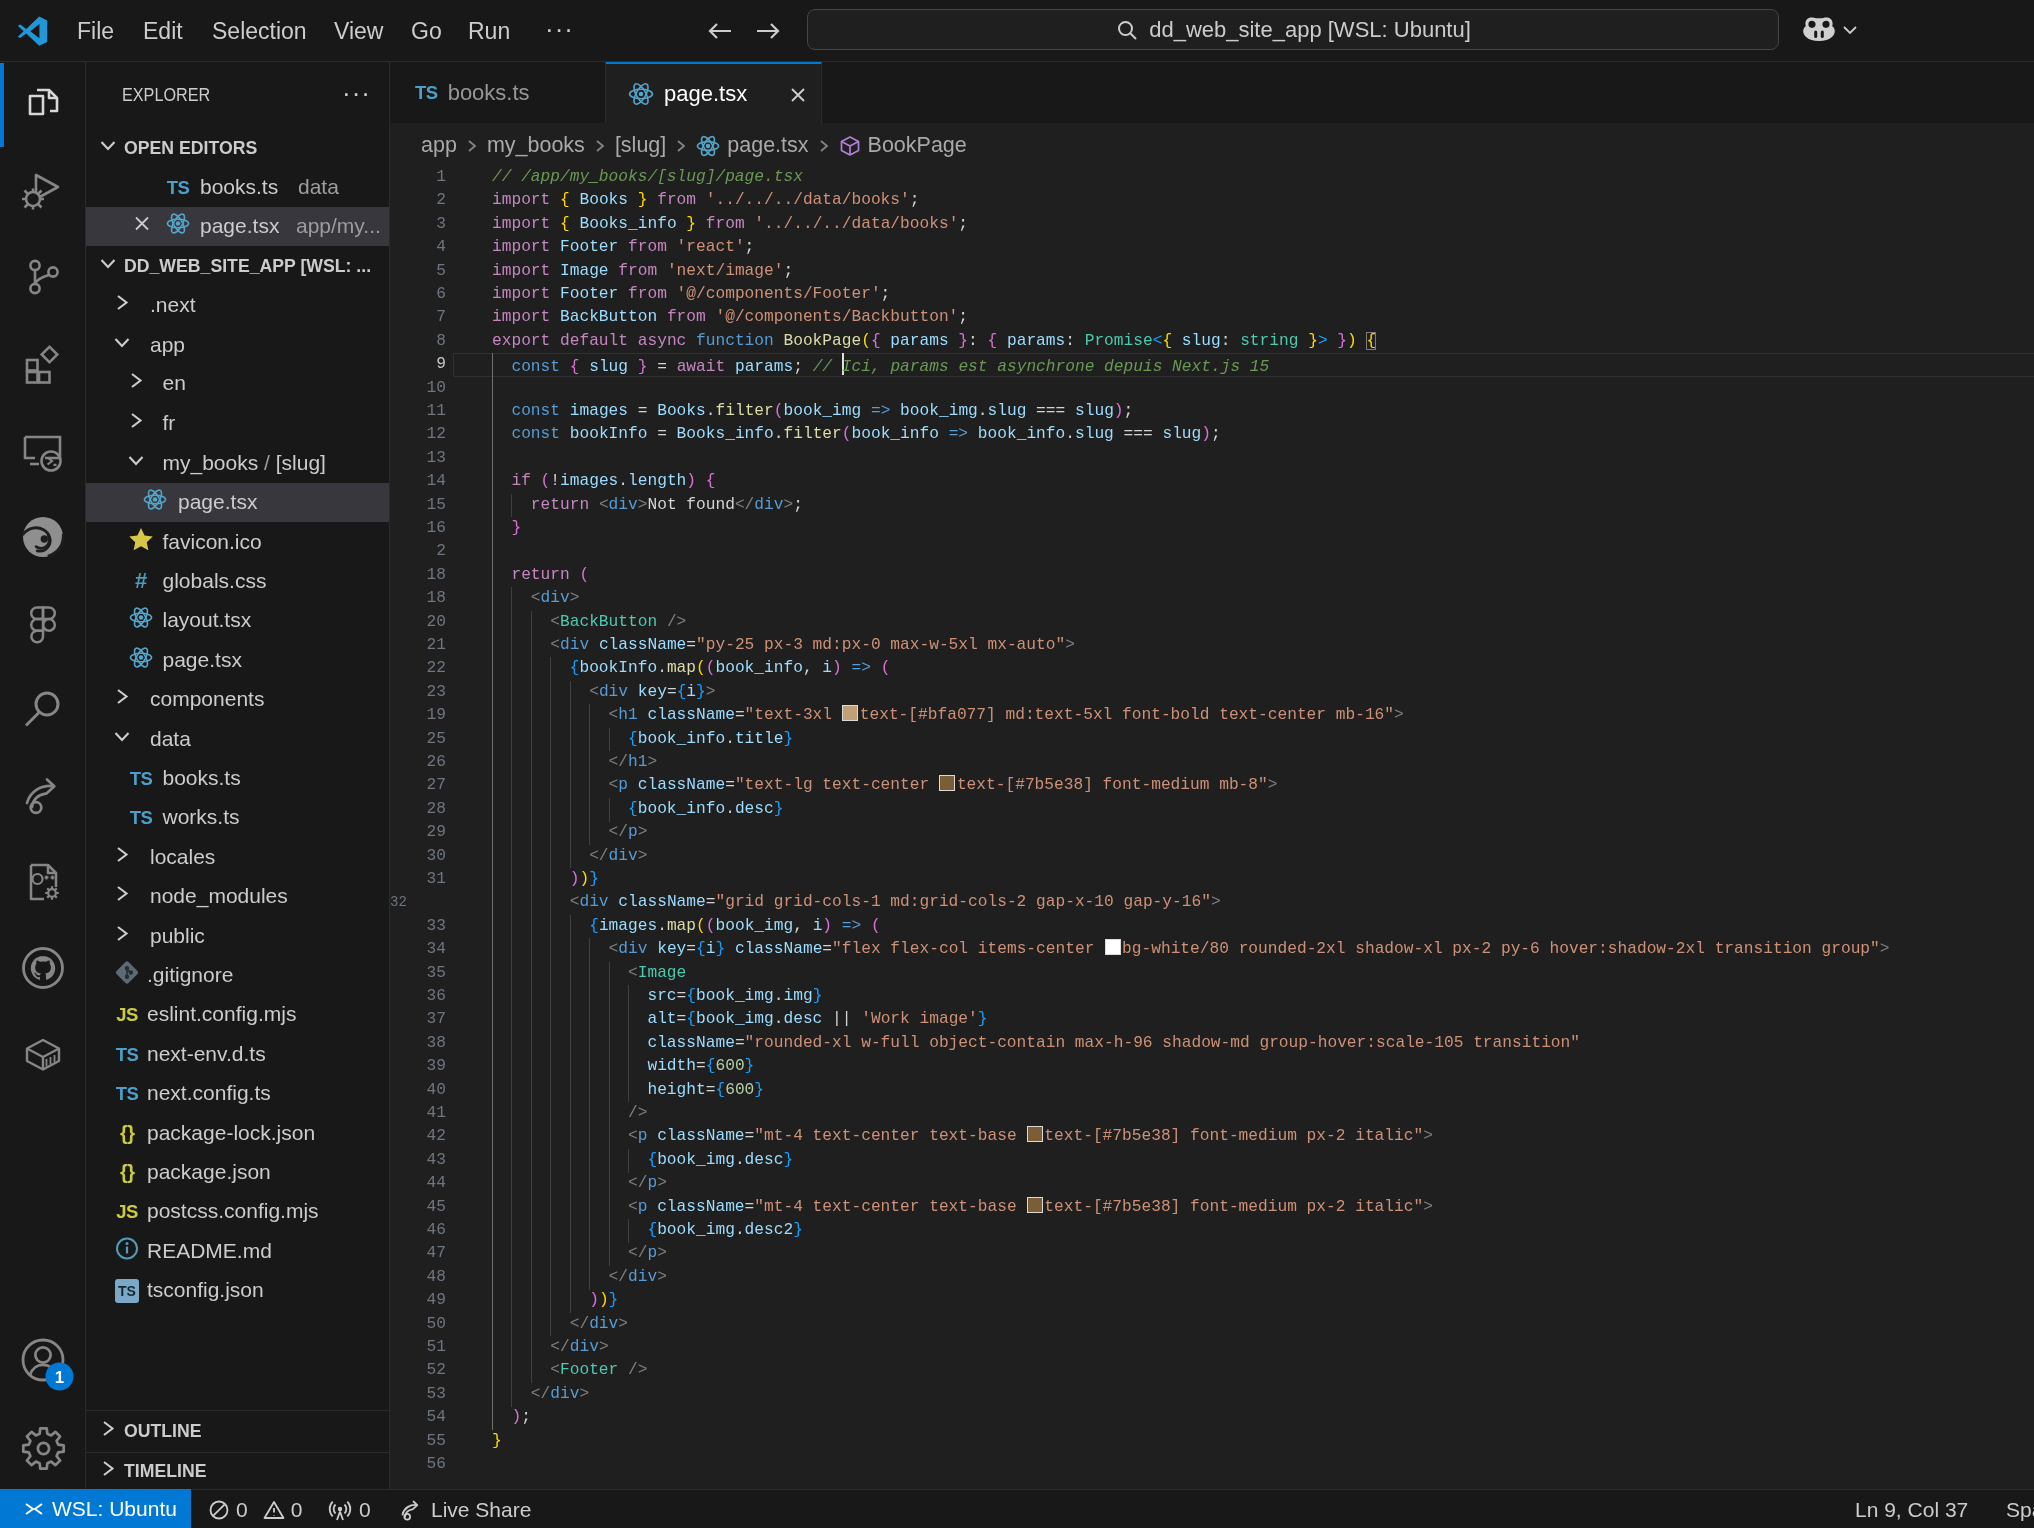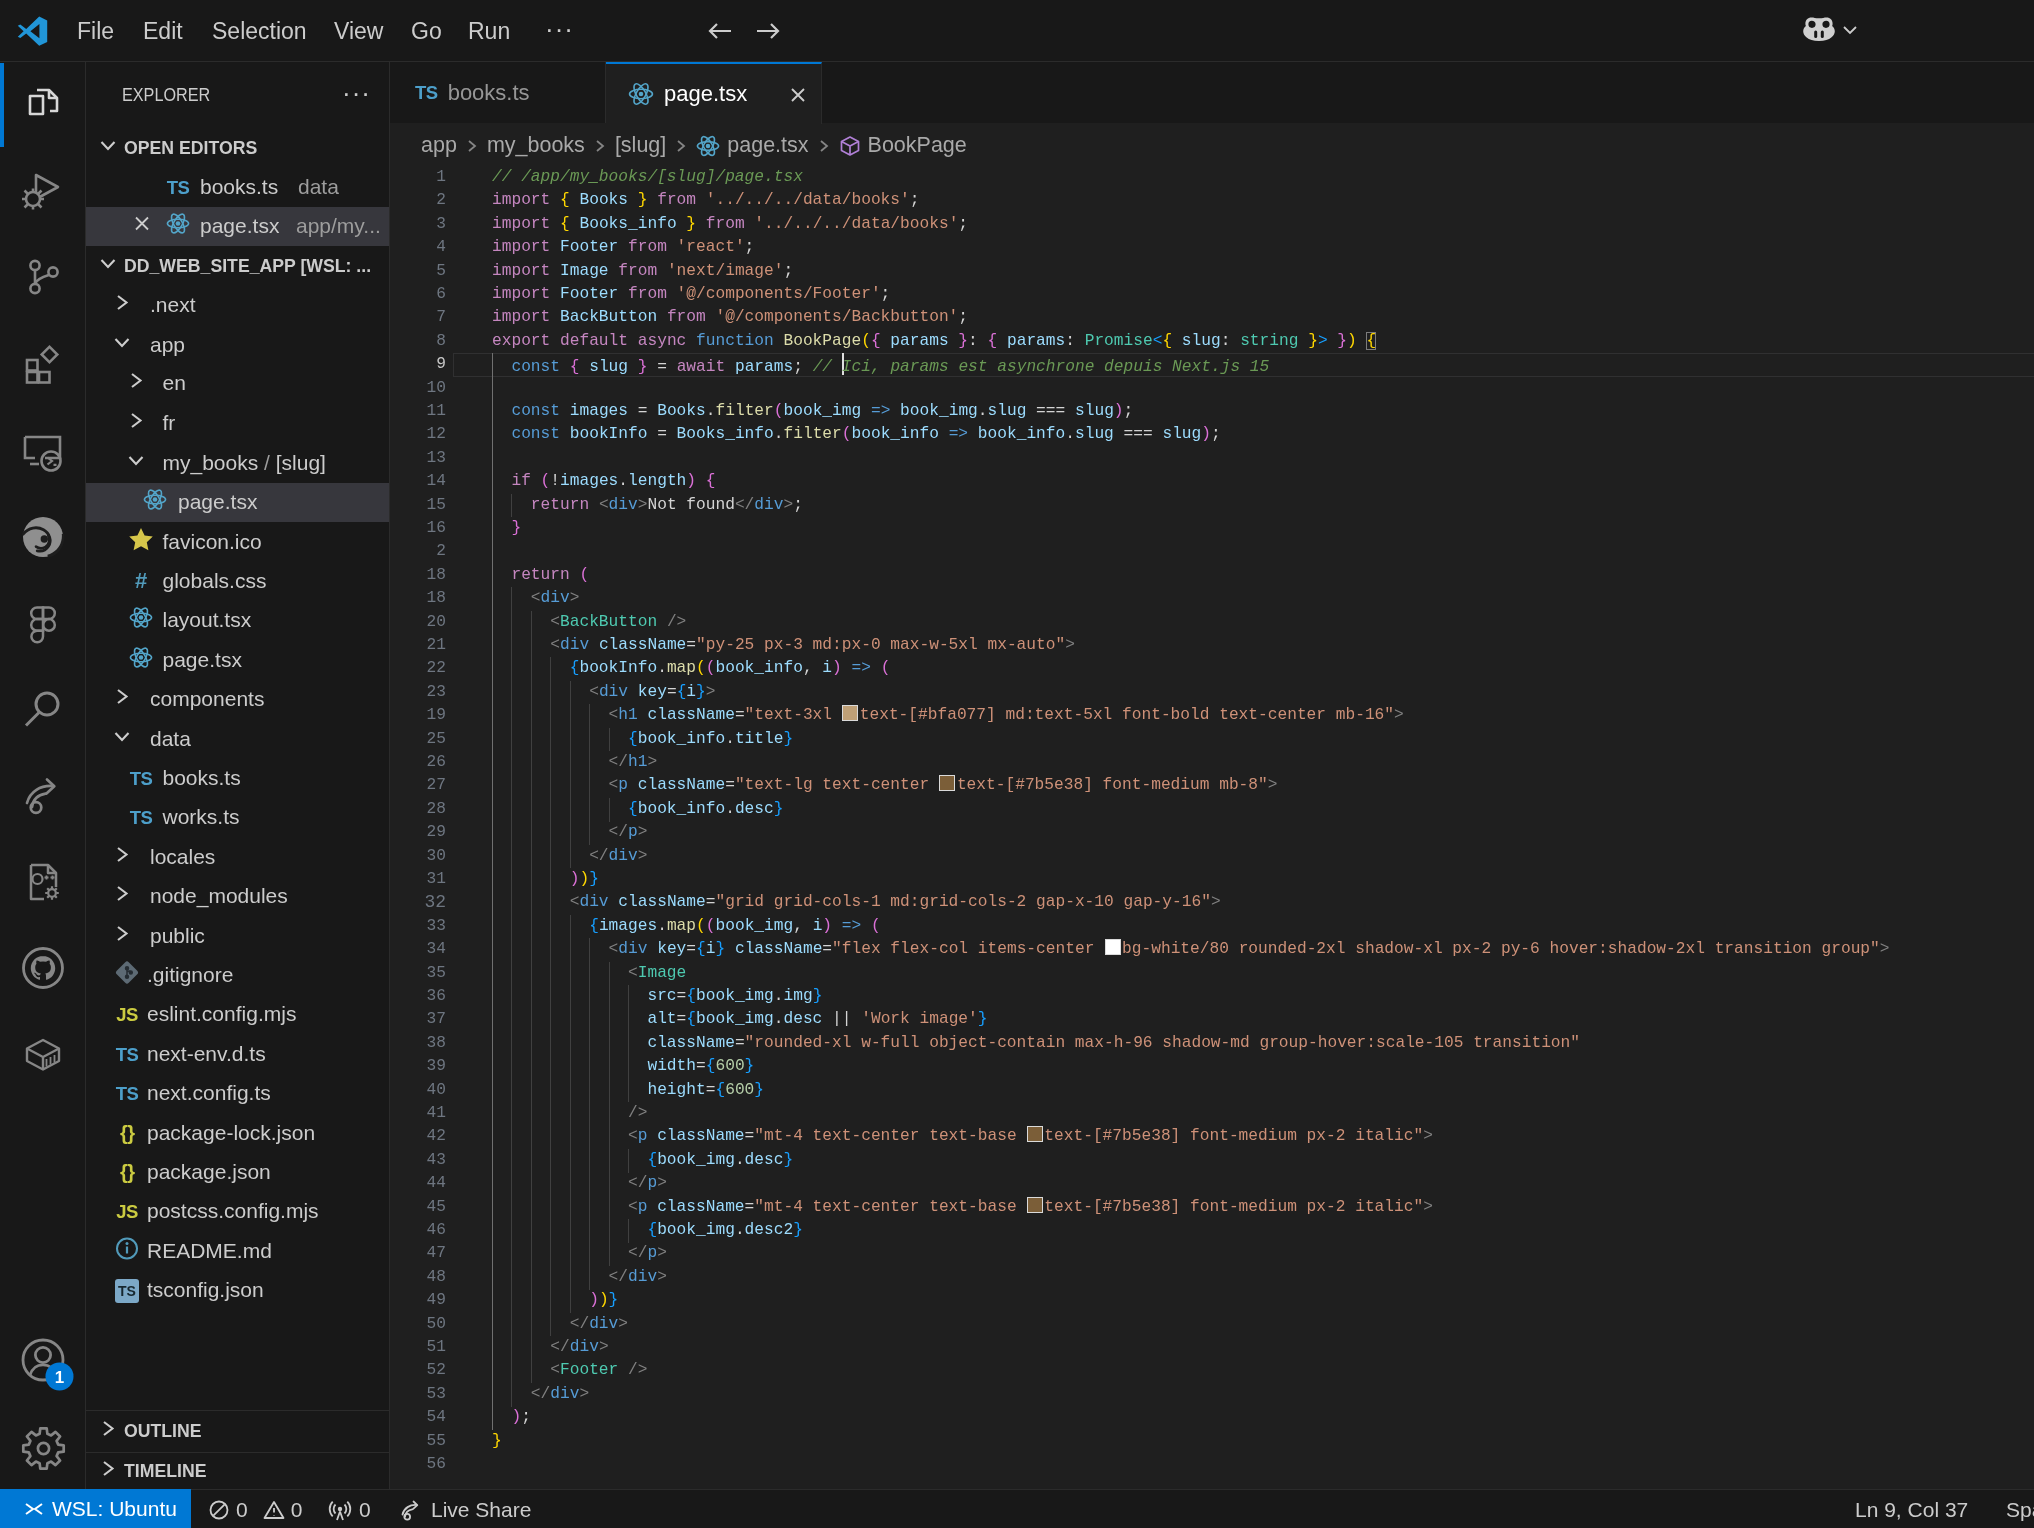--- a/index.html
+++ b/index.html
@@ -21,20 +21,29 @@
 <div class="abs" style="left:703px;top:14px"><svg width="34" height="34" viewBox="0 0 34 34" style="">
         <g style="fill:none;stroke:#cccccc;stroke-width:2.2">
           <path d="M28 17 H7 M14 10 L7 17 L14 24"></path>
         </g>
       </svg></div>
 <div class="abs" style="left:751px;top:14px"><svg width="34" height="34" viewBox="0 0 34 34" style="">
         <g style="fill:none;stroke:#cccccc;stroke-width:2.2">
           <path d="M6 17 H27 M20 10 L27 17 L20 24"></path>
         </g>
       </svg></div>
+<div class="abs" style="left:807px;top:9px;width:972px;height:41px;background:#1f1f1f;border:1px solid #454545;border-radius:8px;display:flex;align-items:center;justify-content:center;color:#cccccc;font-size:22px">
+<svg width="24" height="24" viewBox="0 0 24 24" style="margin-right:10px;flex:none">
+        <g style="fill:none;stroke:#cccccc;stroke-width:2">
+          <circle cx="10.5" cy="10.5" r="6.5"></circle>
+          <path d="M15.5 15.5 L21 21"></path>
+        </g>
+      </svg>
+<span>dd_web_site_app [WSL: Ubuntu]</span>
+    </div>
 <div class="abs" style="left:1802px;top:15px"><svg width="34" height="32" viewBox="0 0 34 32" style="">
         <g fill="#cfcfcf">
           <path fill-rule="evenodd" d="M9.5 2.5 C5.8 2.5 3.4 5 3.4 8.7 C3.4 9.6 3.5 10.4 3.9 11.1 C2.3 12.3 1.2 14.2 1.2 16.3 C1.2 20.3 5.3 26 17 26 C28.7 26 32.8 20.3 32.8 16.3 C32.8 14.2 31.7 12.3 30.1 11.1 C30.5 10.4 30.6 9.6 30.6 8.7 C30.6 5 28.2 2.5 24.5 2.5 C22.3 2.5 20.5 3.3 17 3.3 C13.5 3.3 11.7 2.5 9.5 2.5 Z M9.8 5.7 C12 5.7 13.6 7 13.6 9.3 C13.6 11.6 12.2 12.9 10 12.9 C7.8 12.9 6.4 11.6 6.4 9.3 C6.4 7 7.6 5.7 9.8 5.7 Z M24.2 5.7 C26.4 5.7 27.6 7 27.6 9.3 C27.6 11.6 26.2 12.9 24 12.9 C21.8 12.9 20.4 11.6 20.4 9.3 C20.4 7 22 5.7 24.2 5.7 Z"></path>
           <rect x="12.2" y="15.5" width="3" height="7.5" rx="1.5" fill="#181818"></rect>
           <rect x="18.8" y="15.5" width="3" height="7.5" rx="1.5" fill="#181818"></rect>
         </g>
       </svg></div>
 <div class="abs" style="left:1841px;top:21px"><svg width="18" height="18" viewBox="0 0 18 18" style="">
         <path d="M3 6 L9 12 L15 6" style="fill:none;stroke:#cccccc;stroke-width:1.8"></path>
       </svg></div>
@@ -705,21 +714,21 @@
 <div style="position:absolute;left:0;top:595.4px;width:56px;height:23.4px;line-height:23.4px;text-align:right;color:#6e7681;font-family:'Liberation Mono',monospace;font-size:16.2px">22</div>
 <div style="position:absolute;left:0;top:618.8px;width:56px;height:23.4px;line-height:23.4px;text-align:right;color:#6e7681;font-family:'Liberation Mono',monospace;font-size:16.2px">23</div>
 <div style="position:absolute;left:0;top:642.2px;width:56px;height:23.4px;line-height:23.4px;text-align:right;color:#6e7681;font-family:'Liberation Mono',monospace;font-size:16.2px">19</div>
 <div style="position:absolute;left:0;top:665.6px;width:56px;height:23.4px;line-height:23.4px;text-align:right;color:#6e7681;font-family:'Liberation Mono',monospace;font-size:16.2px">25</div>
 <div style="position:absolute;left:0;top:689.0px;width:56px;height:23.4px;line-height:23.4px;text-align:right;color:#6e7681;font-family:'Liberation Mono',monospace;font-size:16.2px">26</div>
 <div style="position:absolute;left:0;top:712.4px;width:56px;height:23.4px;line-height:23.4px;text-align:right;color:#6e7681;font-family:'Liberation Mono',monospace;font-size:16.2px">27</div>
 <div style="position:absolute;left:0;top:735.8px;width:56px;height:23.4px;line-height:23.4px;text-align:right;color:#6e7681;font-family:'Liberation Mono',monospace;font-size:16.2px">28</div>
 <div style="position:absolute;left:0;top:759.2px;width:56px;height:23.4px;line-height:23.4px;text-align:right;color:#6e7681;font-family:'Liberation Mono',monospace;font-size:16.2px">29</div>
 <div style="position:absolute;left:0;top:782.6px;width:56px;height:23.4px;line-height:23.4px;text-align:right;color:#6e7681;font-family:'Liberation Mono',monospace;font-size:16.2px">30</div>
 <div style="position:absolute;left:0;top:806.0px;width:56px;height:23.4px;line-height:23.4px;text-align:right;color:#6e7681;font-family:'Liberation Mono',monospace;font-size:16.2px">31</div>
-<div style="position:absolute;left:0;top:829.4px;width:56px;height:23.4px;line-height:23.4px;text-align:right;color:#6e7681;font-family:'Liberation Mono',monospace;font-size:18px">32</div>
+<div style="position:absolute;left:0;top:829.4px;width:56px;height:23.4px;line-height:23.4px;text-align:left;color:#6e7681;font-family:'Liberation Mono',monospace;font-size:14px">32</div>
 <div style="position:absolute;left:0;top:852.8px;width:56px;height:23.4px;line-height:23.4px;text-align:right;color:#6e7681;font-family:'Liberation Mono',monospace;font-size:16.2px">33</div>
 <div style="position:absolute;left:0;top:876.2px;width:56px;height:23.4px;line-height:23.4px;text-align:right;color:#6e7681;font-family:'Liberation Mono',monospace;font-size:16.2px">34</div>
 <div style="position:absolute;left:0;top:899.6px;width:56px;height:23.4px;line-height:23.4px;text-align:right;color:#6e7681;font-family:'Liberation Mono',monospace;font-size:16.2px">35</div>
 <div style="position:absolute;left:0;top:923.0px;width:56px;height:23.4px;line-height:23.4px;text-align:right;color:#6e7681;font-family:'Liberation Mono',monospace;font-size:16.2px">36</div>
 <div style="position:absolute;left:0;top:946.4px;width:56px;height:23.4px;line-height:23.4px;text-align:right;color:#6e7681;font-family:'Liberation Mono',monospace;font-size:16.2px">37</div>
 <div style="position:absolute;left:0;top:969.8px;width:56px;height:23.4px;line-height:23.4px;text-align:right;color:#6e7681;font-family:'Liberation Mono',monospace;font-size:16.2px">38</div>
 <div style="position:absolute;left:0;top:993.2px;width:56px;height:23.4px;line-height:23.4px;text-align:right;color:#6e7681;font-family:'Liberation Mono',monospace;font-size:16.2px">39</div>
 <div style="position:absolute;left:0;top:1016.6px;width:56px;height:23.4px;line-height:23.4px;text-align:right;color:#6e7681;font-family:'Liberation Mono',monospace;font-size:16.2px">40</div>
 <div style="position:absolute;left:0;top:1040.0px;width:56px;height:23.4px;line-height:23.4px;text-align:right;color:#6e7681;font-family:'Liberation Mono',monospace;font-size:16.2px">41</div>
 <div style="position:absolute;left:0;top:1063.4px;width:56px;height:23.4px;line-height:23.4px;text-align:right;color:#6e7681;font-family:'Liberation Mono',monospace;font-size:16.2px">42</div>

